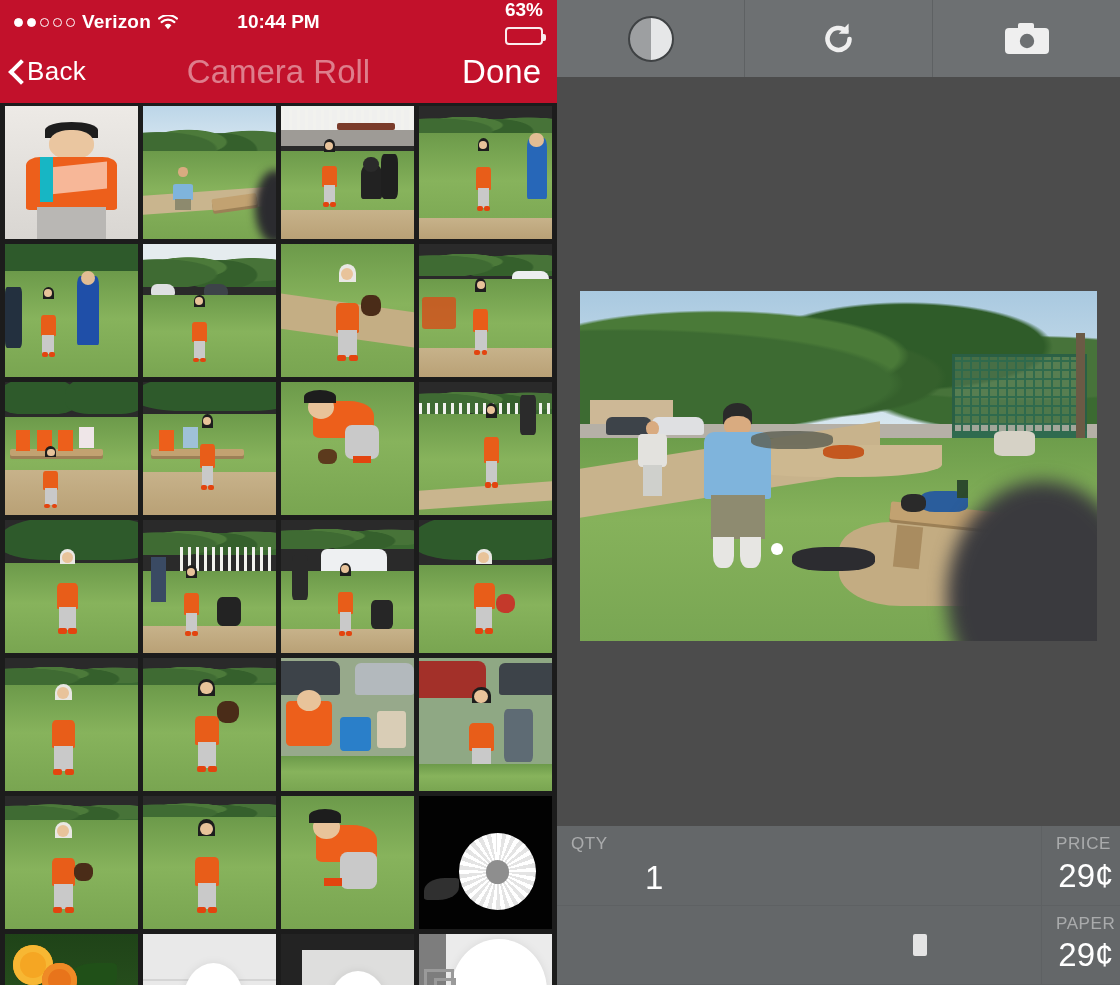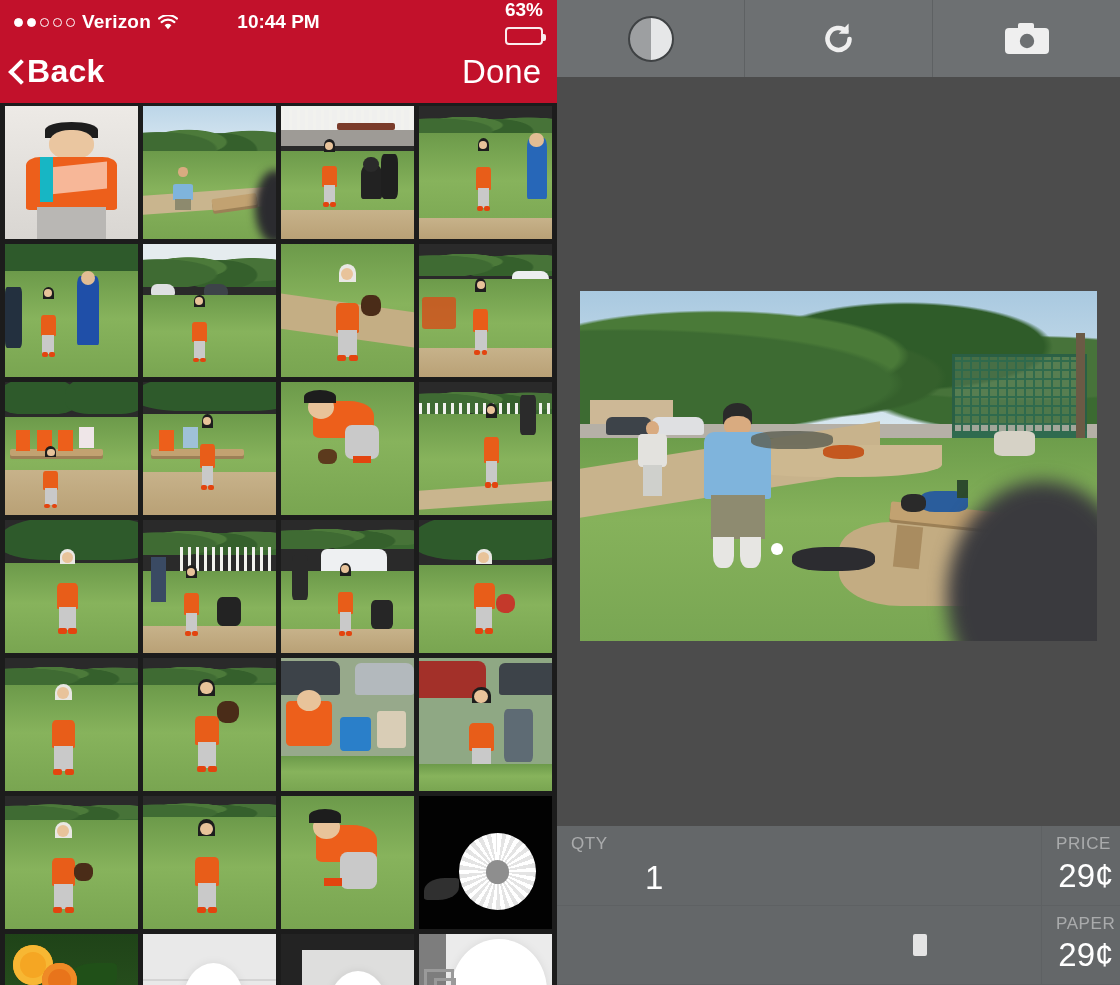--- a/index.html
+++ b/index.html
@@ -61,21 +61,21 @@
   #nav-back { display: flex; align-items: center; gap: 4px; cursor: pointer; }
   .chevron-left {
     width: 13px; height: 24px; position: relative; display:inline-block;
   }
   .chevron-left::before {
     content:''; position:absolute; left:2px; top:3px;
     width: 14px; height: 14px;
     border-left: 4px solid #fff; border-bottom: 4px solid #fff;
     transform: rotate(45deg);
   }
-  #nav-back-label { font-size: 32px; font-weight: 700; letter-spacing: .3px; }
+  #nav-back-label { font-size: 26px; font-weight: 400; letter-spacing: .3px; }
   #nav-title {
     position:absolute; left:0; right:0; text-align:center;
     font-size: 33px; font-weight: 300; color: rgba(255,255,255,.46);
     pointer-events:none;
   }
   #nav-done { font-size: 33px; font-weight: 300; cursor:pointer; z-index:2; }
 
   
   #photo-grid {
     position: relative;
@@ -265,20 +265,21 @@
           <span class="battery-fill" id="battery-fill" style="width:63%"></span>
         </span>
       </div>
     </div>
 
     <div id="nav-bar">
       <div id="nav-back">
         <span class="chevron-left"></span>
         <span id="nav-back-label">Back</span>
       </div>
+      <div id="nav-title">Camera Roll</div>
       <div id="nav-done">Done</div>
     </div>
 
     <div id="photo-grid">
 
       <div class="photo-cell">
           <div class="ph" style="background:#e6e4e1">
         <div style="position:absolute;inset:0;background:linear-gradient(#edeae6,#d9d6d2)"></div>
         <div style="position:absolute;left:30%;top:12%;width:40%;height:12%;border-radius:50% 50% 0 0;background:#1d1d1d"></div>
         <div style="position:absolute;left:33%;top:18%;width:34%;height:22%;border-radius:45%;background:#eac6a0"></div>

